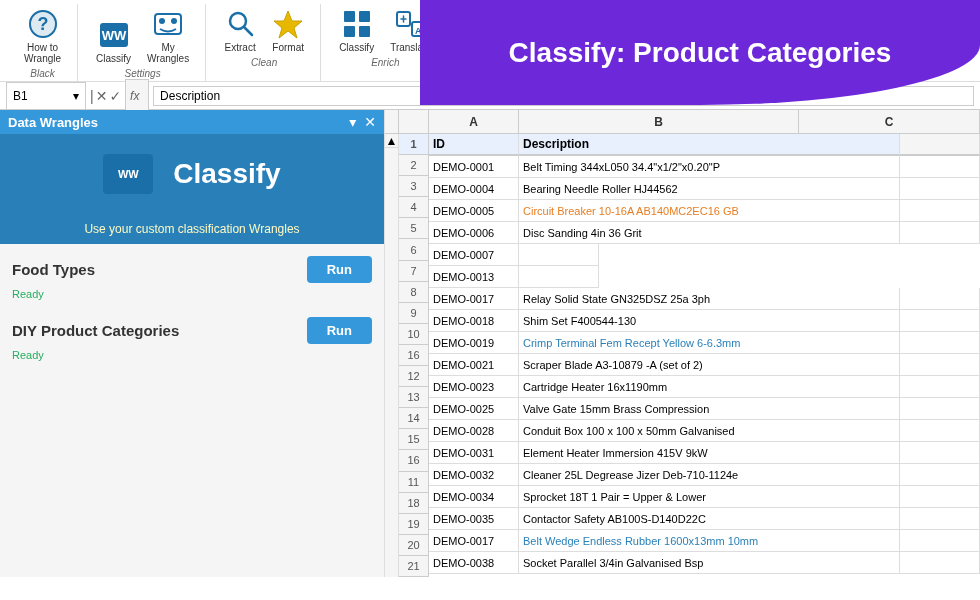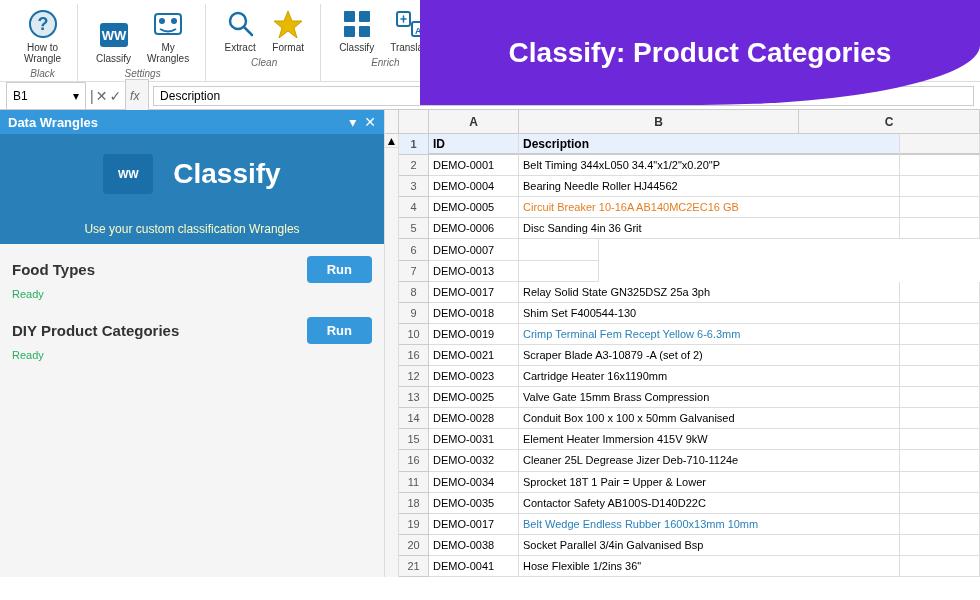--- a/index.html
+++ b/index.html
@@ -361,21 +361,16 @@
         <div class="grid-row">
           <div class="grid-cell cell-id">DEMO-0017</div>
           <div class="grid-cell cell-desc row-blue">Belt Wedge Endless Rubber 1600x13mm 10mm</div>
           <div class="grid-cell cell-c"></div>
         </div>
         <div class="grid-row">
           <div class="grid-cell cell-id">DEMO-0038</div>
           <div class="grid-cell cell-desc">Socket Parallel 3/4in Galvanised Bsp</div>
           <div class="grid-cell cell-c"></div>
         </div>
-        <div class="grid-row">
-          <div class="grid-cell cell-id">DEMO-0041</div>
-          <div class="grid-cell cell-desc">Hose Flexible 1/2ins 36"</div>
-          <div class="grid-cell cell-c"></div>
-        </div>
       </div>
     </div>
   </div>
 </div>
 
 </body></html>

